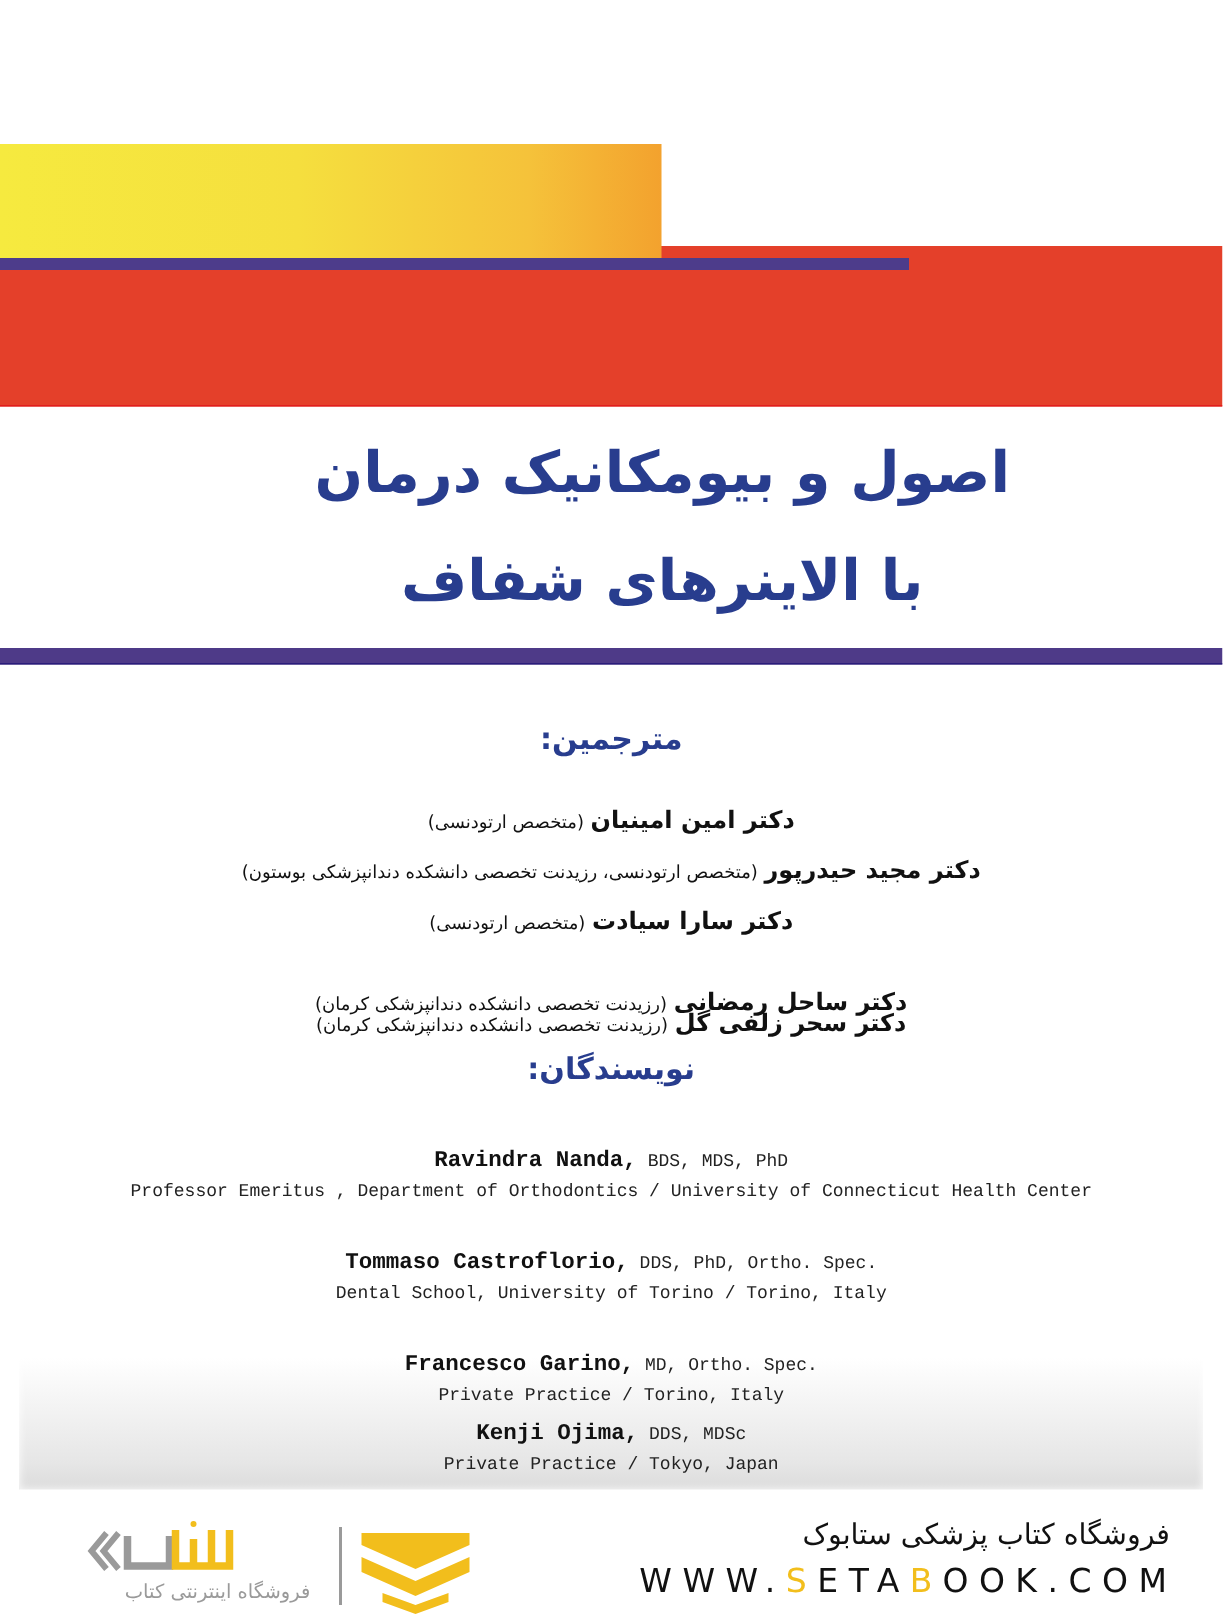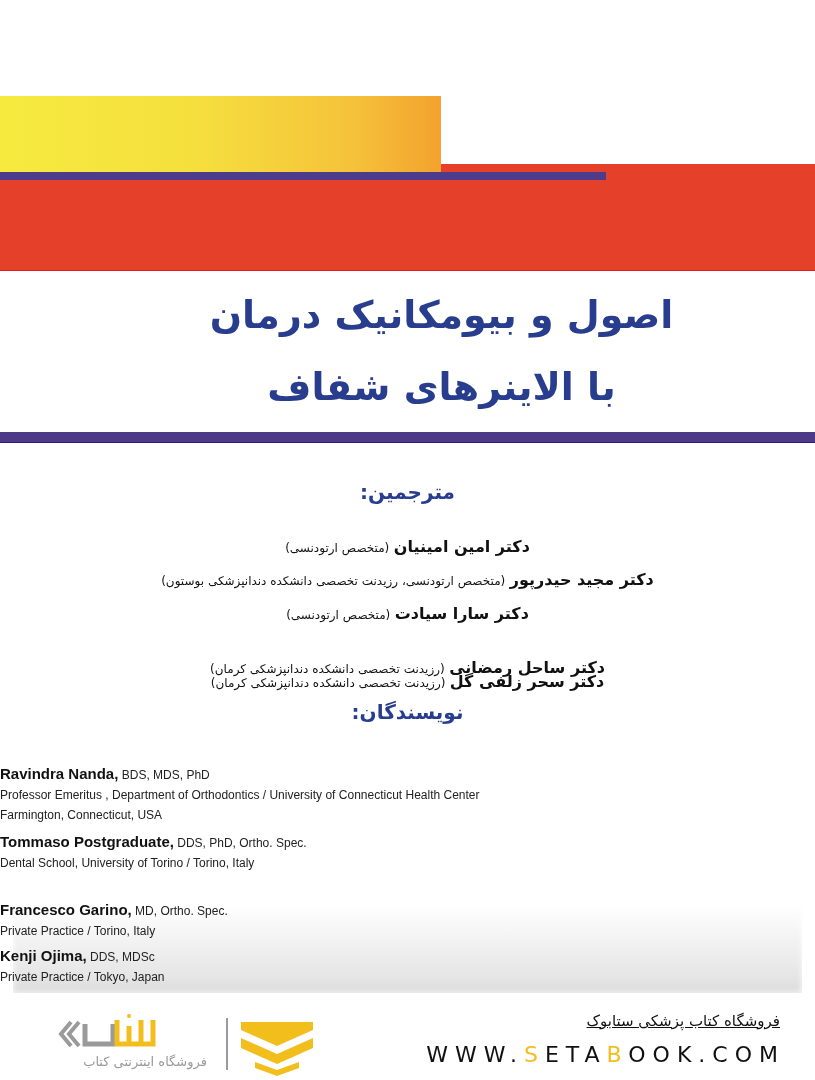--- a/index.html
+++ b/index.html
@@ -48,31 +48,31 @@
   .translator .name { font-weight: bold; font-size: 16px; }
   .translator .role { font-size: 12px; }
   .t1 { top: 537px; } .t2 { top: 570px; } .t3 { top: 604px; }
   .t4 { top: 638px; margin-top: 20px; } .t5 { top: 672px; }
   .gray-box {
     left: 13px; top: 905px; width: 789px; height: 88px;
     background: linear-gradient(to bottom, #ffffff 0%, #f4f4f4 35%, #e6e6e6 80%, #dcdcdc 100%);
     box-shadow: 0 0 6px rgba(255,255,255,0.9) inset;
   }
   .author {
-    left: 0; width: 815px; text-align: left;
-    font-family: Liberation Sans, sans-serif; color: #222;
+    left: 0; width: 815px; text-align: center;
+    font-family: Liberation Mono, monospace; color: #222;
     font-size: 12px; line-height: 20px;
   }
   .author .aname { font-weight: bold; font-size: 15px; color: #111; }
   .author .deg { font-size: 12px; }
   .a1 { top: 764px; } .a2 { top: 832px; } .a3 { top: 900px; } .a4 { top: 946px; }
   .footer-logo { left: 55px; top: 1012px; width: 270px; height: 64px; }
   .footer-store {
     left: 420px; top: 1012px; width: 360px; text-align: right; direction: rtl;
-    font-size: 15px; color: #111; text-decoration: underline;
+    font-size: 19px; color: #111;
   }
   .footer-url {
     left: 420px; top: 1042px; width: 365px; text-align: right;
     font-size: 22px; letter-spacing: 7px; color: #111;
     font-family: "DejaVu Sans", sans-serif;
   }
   .footer-url .accent { color: #f2be1c; }
   .logo-sub {
     left: 70px; top: 1054px; width: 150px; text-align: center; direction: rtl;
     font-size: 13px; color: #9a9a9a;
@@ -112,24 +112,23 @@
   <span class="role">(رزیدنت تخصصی دانشکده دندانپزشکی کرمان)</span>
 </div>
 
 <div class="abs section-head authors-head">نویسندگان:</div>
 
 <div class="abs gray-box"></div>
 
 <div class="abs author a1">
   <div><span class="aname">Ravindra Nanda,</span><span class="deg"> BDS, MDS, PhD</span></div>
   <div>Professor Emeritus , Department of Orthodontics / University of Connecticut Health Center</div>
-  <div>Farmington, Connecticut, USA</div>
 </div>
 <div class="abs author a2">
-  <div><span class="aname">Tommaso Postgraduate,</span><span class="deg"> DDS, PhD, Ortho. Spec.</span></div>
+  <div><span class="aname">Tommaso Castroflorio,</span><span class="deg"> DDS, PhD, Ortho. Spec.</span></div>
   <div>Dental School, University of Torino / Torino, Italy</div>
 </div>
 <div class="abs author a3">
   <div><span class="aname">Francesco Garino,</span><span class="deg"> MD, Ortho. Spec.</span></div>
   <div>Private Practice / Torino, Italy</div>
 </div>
 <div class="abs author a4">
   <div><span class="aname">Kenji Ojima,</span><span class="deg"> DDS, MDSc</span></div>
   <div>Private Practice / Tokyo, Japan</div>
 </div>

